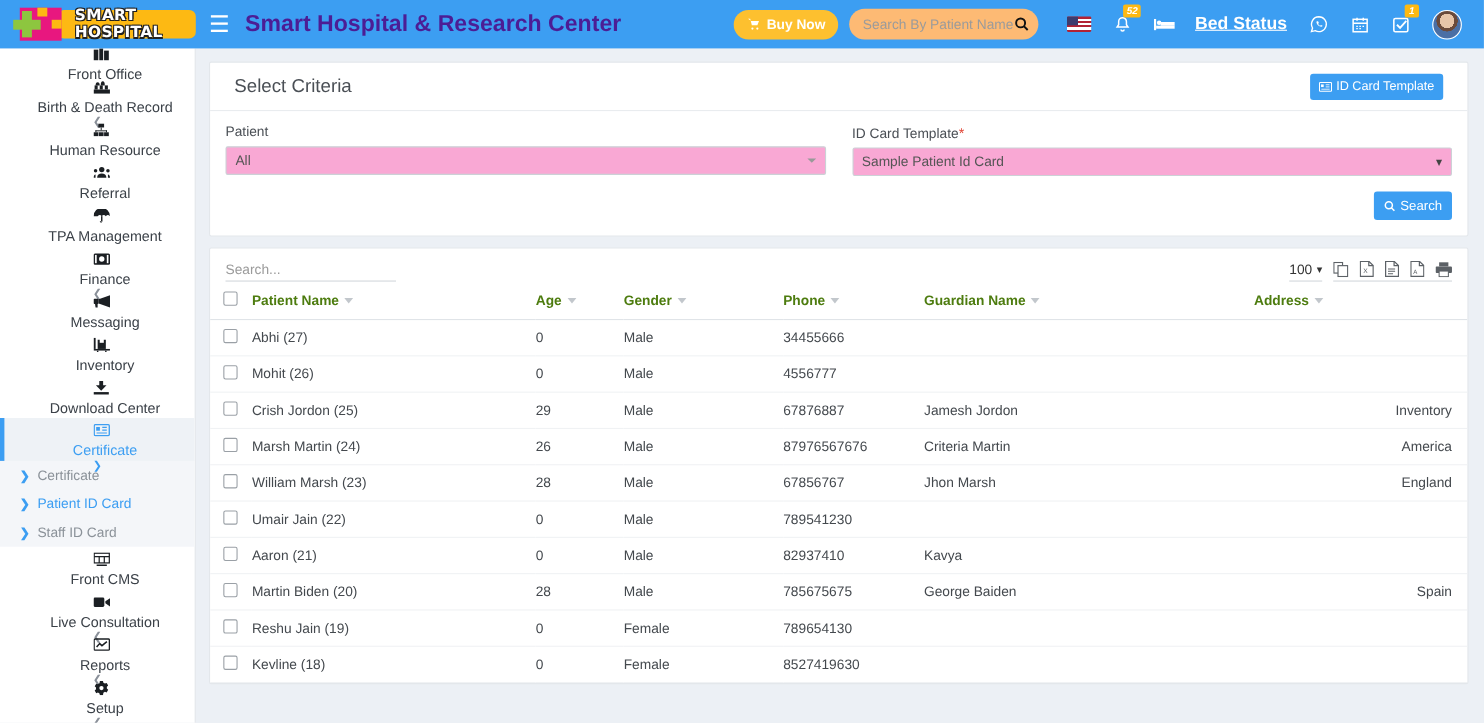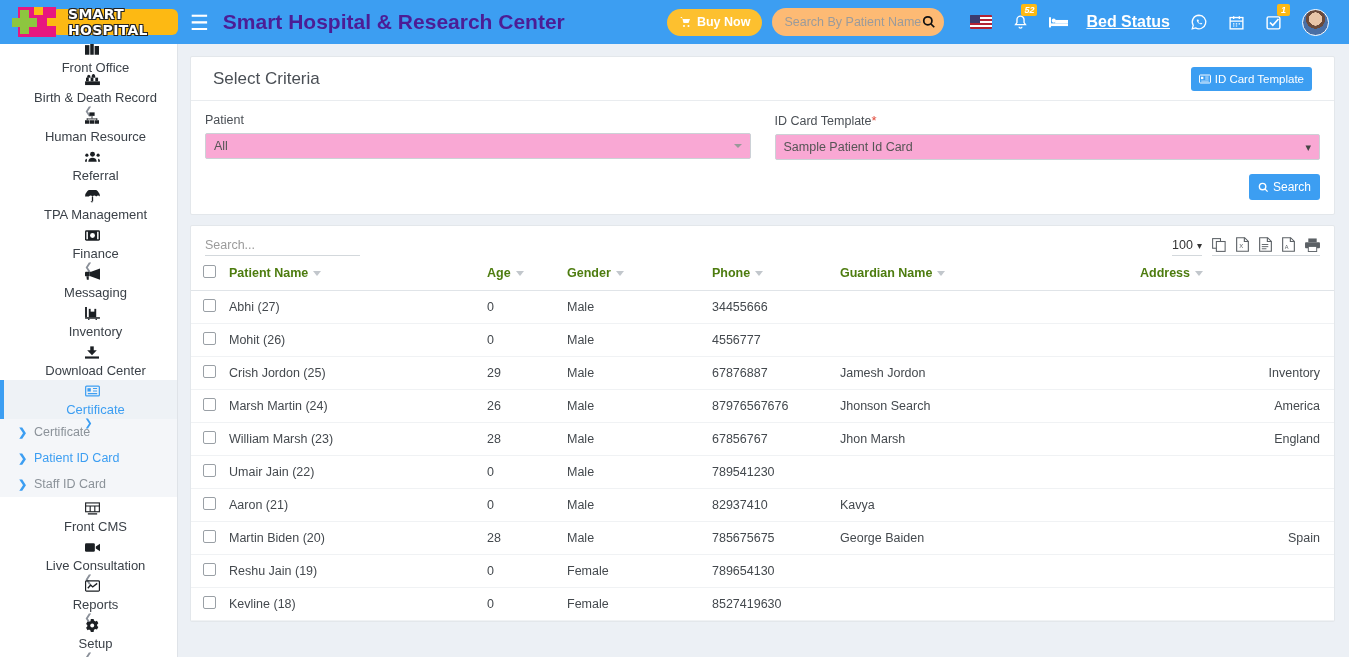--- a/index.html
+++ b/index.html
@@ -722,21 +722,21 @@
               <td class="c-pho">67876887</td>
               <td class="c-gua">Jamesh Jordon</td>
               <td class="c-adr">Inventory</td>
             </tr>
             <tr>
               <td class="c-chk"><span class="cb"></span></td>
               <td class="c-name">Marsh Martin (24)</td>
               <td class="c-age">26</td>
               <td class="c-gen">Male</td>
               <td class="c-pho">87976567676</td>
-              <td class="c-gua">Jhonson Search</td>
+              <td class="c-gua">Criteria Martin</td>
               <td class="c-adr">America</td>
             </tr>
             <tr>
               <td class="c-chk"><span class="cb"></span></td>
               <td class="c-name">William Marsh (23)</td>
               <td class="c-age">28</td>
               <td class="c-gen">Male</td>
               <td class="c-pho">67856767</td>
               <td class="c-gua">Jhon Marsh</td>
               <td class="c-adr">England</td>

